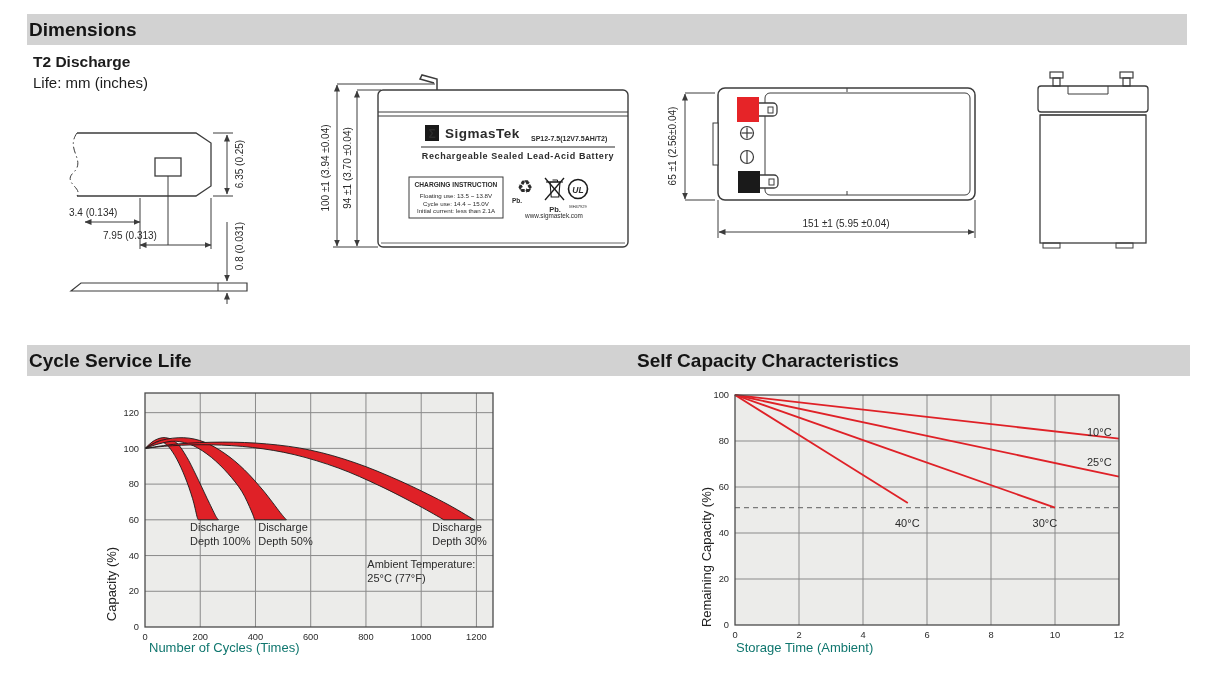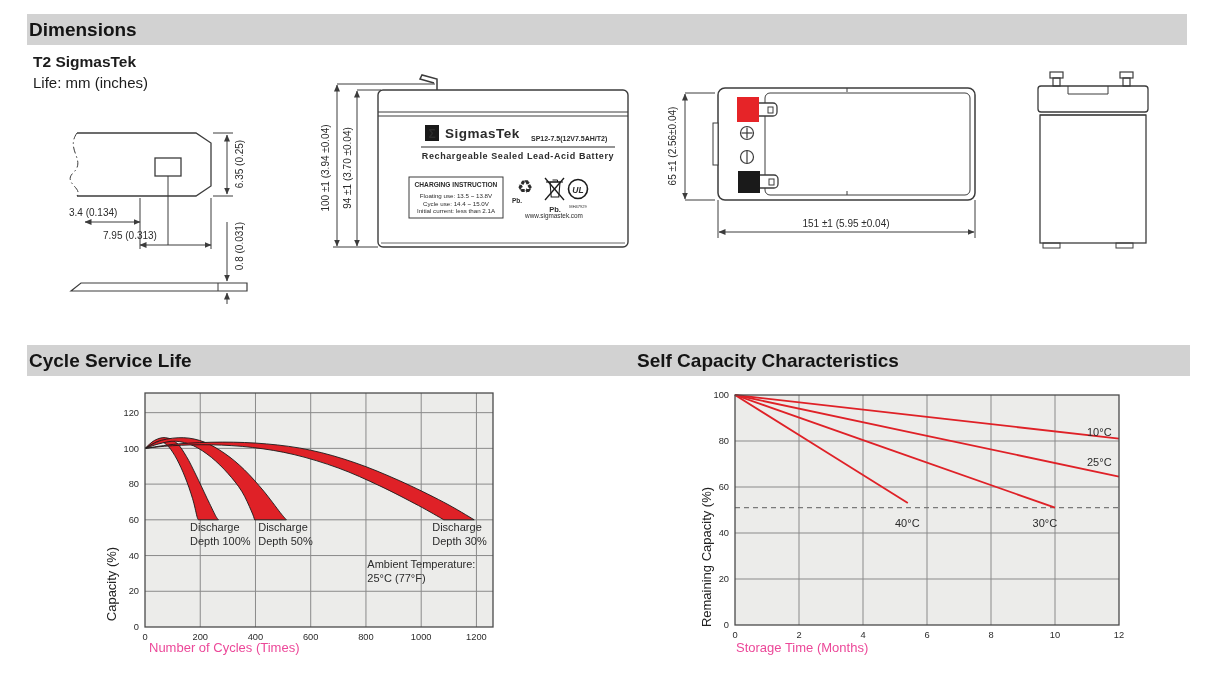--- a/index.html
+++ b/index.html
@@ -9,27 +9,27 @@
        padding-left:2px;box-sizing:border-box;font-weight:bold;font-size:19px;color:#141414}
   #bar-dimensions{left:27px;top:14px;width:1160px}
   #bar-cycle{left:27px;top:345px;width:645px}
   #bar-selfdis{left:635px;top:345px;width:555px}
   .t2{position:absolute;left:33px;top:53px;font-weight:bold;font-size:15.5px}
   .unit{position:absolute;left:33px;top:74px;font-size:15px}
   svg{position:absolute;overflow:visible}
   svg text{font-family:"Liberation Sans",sans-serif;fill:#2b2b2b}
   .vlabel{position:absolute;white-space:nowrap;font-size:13px;color:#222;
           transform:translate(-50%,-50%) rotate(-90deg)}
-  .xlabel{position:absolute;font-size:13px;color:#ec4899;white-space:nowrap}
+  .xlabel{position:absolute;font-size:13px;color:#0f766e;white-space:nowrap}
 </style>
 </head>
 <body>
 
 <div class="bar" id="bar-dimensions">Dimensions</div>
-<div class="t2">T2 SigmasTek</div>
+<div class="t2">T2 Discharge</div>
 <div class="unit">Life: mm (inches)</div>
 
 <svg style="left:55px;top:118px" width="250" height="190" viewBox="0 0 250 190">
   <defs>
     <marker id="tArr" markerWidth="7" markerHeight="6" refX="6.5" refY="3" orient="auto-start-reverse">
       <path d="M0,0L7,3L0,6Z" fill="#3c3c3c"></path>
     </marker>
   </defs>
   <path d="M22,15 H141 L156,25 V68 L141,78 H22" fill="none" stroke="#3c3c3c" stroke-width="1.3"></path>
   <path d="M22,15 C10,32 32,42 18,55 C8,65 28,70 22,78" fill="none" stroke="#3c3c3c" stroke-width="1" stroke-dasharray="7 3 1.5 3"></path>
@@ -231,13 +231,13 @@
       <text x="927" y="638" font-size="9.3" text-anchor="middle">6</text>
       <text x="991" y="638" font-size="9.3" text-anchor="middle">8</text>
       <text x="1055" y="638" font-size="9.3" text-anchor="middle">10</text>
       <text x="1119" y="638" font-size="9.3" text-anchor="middle">12</text>
     </g>
 </svg>
 
 <div class="vlabel" style="left:111px;top:584px">Capacity (%)</div>
 <div class="xlabel" style="left:149px;top:640px">Number of Cycles (Times)</div>
 <div class="vlabel" style="left:706px;top:557px">Remaining Capacity (%)</div>
-<div class="xlabel" style="left:736px;top:640px">Storage Time (Months)</div>
+<div class="xlabel" style="left:736px;top:640px">Storage Time (Ambient)</div>
 
 </body></html>

